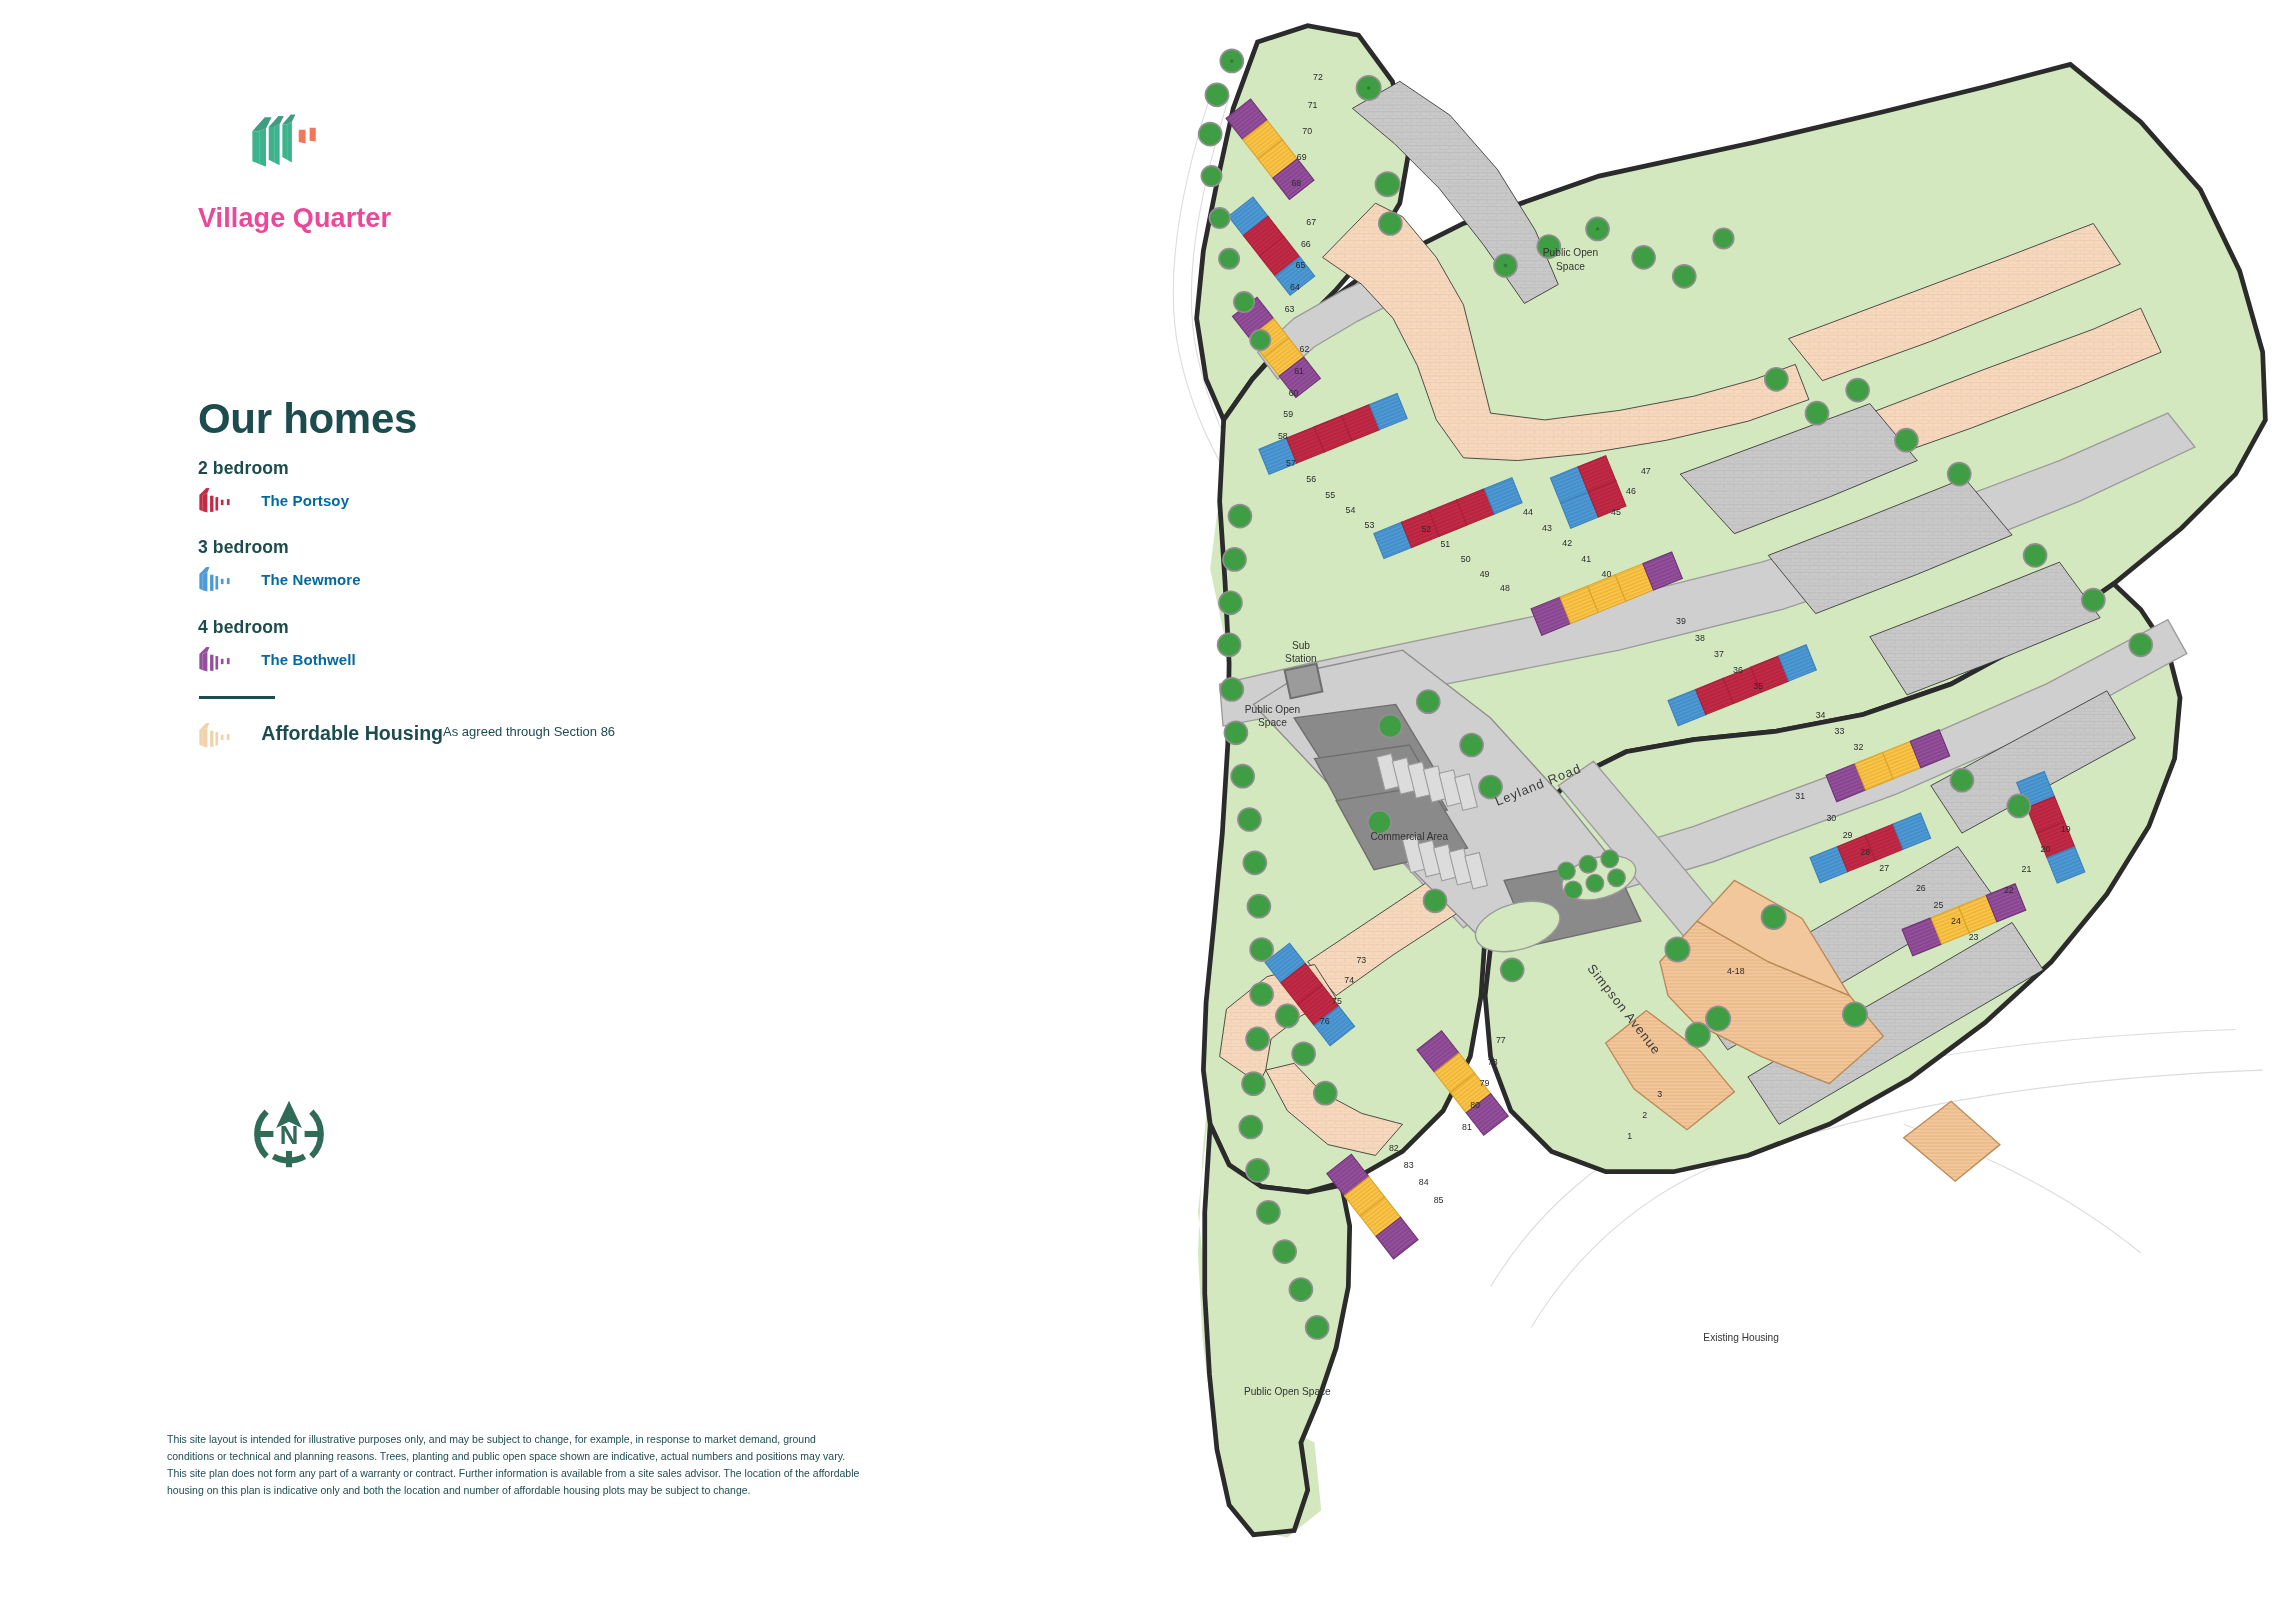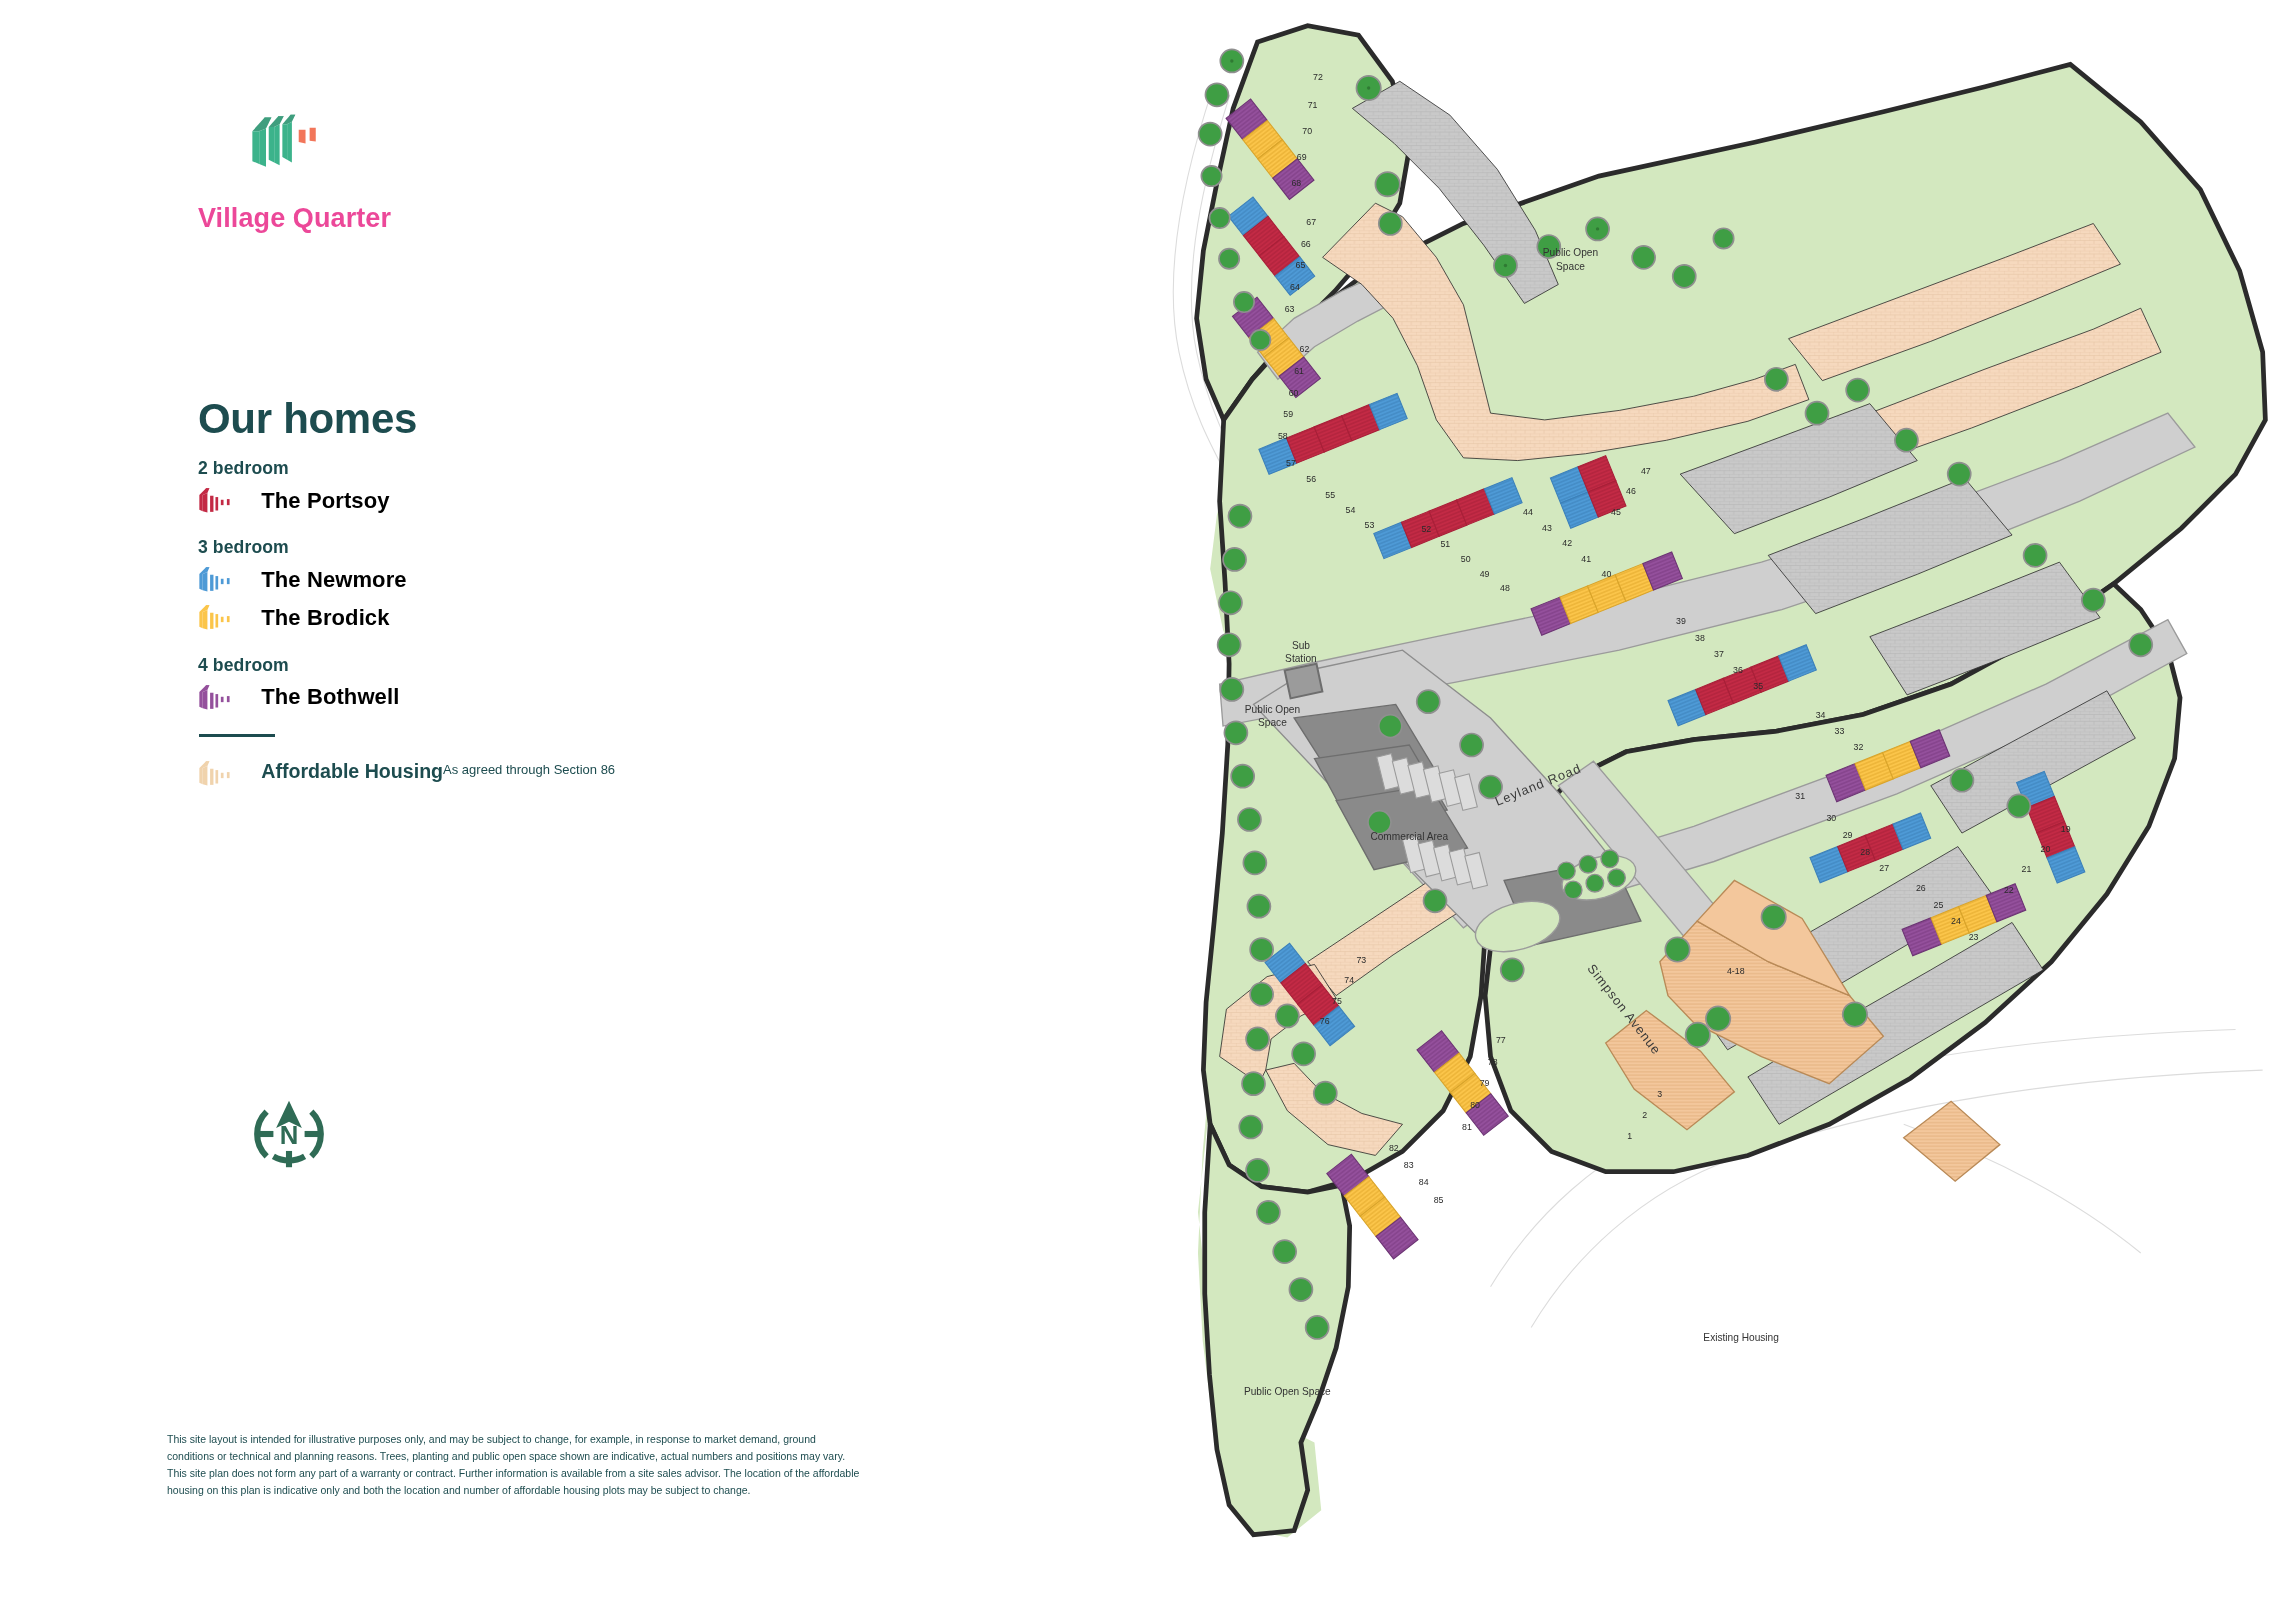--- a/index.html
+++ b/index.html
@@ -28,21 +28,21 @@
   }
 
   .legend{position:absolute;left:198px;top:458px;width:610px;}
   .bed-head{
     font-size:17.6px;font-weight:700;color:#1d4c4f;margin:0 0 2.7px 0;
     letter-spacing:0.1px;
   }
   .bed-group{margin-bottom:17.6px;}
   .legend-row{display:flex;align-items:center;height:38px;}
   .legend-icon{width:43px;height:27px;margin-right:20.3px;flex:0 0 43px;}
-  .legend-label{font-size:22px;font-weight:700;color:#000000;letter-spacing:0.1px;text-align:center;}
+  .legend-label{font-size:15px;font-weight:700;color:#0369a1;letter-spacing:0.1px;text-align:center;}
 
   .legend-divider{
     width:76px;height:2.7px;background:#1d4c4f;margin:15px 0 23px 1.4px;
   }
   .aff-row{display:flex;align-items:flex-start;}
   .aff-text{display:flex;flex-direction:row;justify-content:center;}
   .aff-title{font-size:19.6px;font-weight:700;color:#1d4c4f;}
   .aff-sub{font-size:13px;font-weight:400;color:#1d4c4f;margin-top:2.7px;}
 
   .compass{position:absolute;left:249px;top:1094px;width:80px;height:80px;}
@@ -119,35 +119,20 @@
               <polygon points="2,12 7,12 7,36 2,34" fill="#4e9ad6"></polygon>
               <polygon points="7,12 7,36 14,38 14,9" fill="#4e9ad6"></polygon>
               <polygon points="12,2 17,2 14,9 7,12" fill="#4e9ad6"></polygon>
               <rect x="18" y="13" width="5" height="24" fill="#4e9ad6"></rect>
               <rect x="26" y="15" width="4" height="20" fill="#4e9ad6"></rect>
               <rect x="34" y="19" width="4" height="8" fill="#4e9ad6"></rect>
               <rect x="43" y="18" width="4" height="9" fill="#4e9ad6"></rect>
             </svg>
           </span>
           <span class="legend-label">The Newmore</span>
-        </div>
-        <div class="legend-row">
-          <span class="legend-icon">
-            <svg viewBox="0 0 64 40" xmlns="http://www.w3.org/2000/svg">
-              <polygon points="2,12 12,2 17,2 7,12" fill="#fbc54a"></polygon>
-              <polygon points="2,12 7,12 7,36 2,34" fill="#fbc54a"></polygon>
-              <polygon points="7,12 7,36 14,38 14,9" fill="#fbc54a"></polygon>
-              <polygon points="12,2 17,2 14,9 7,12" fill="#fbc54a"></polygon>
-              <rect x="18" y="13" width="5" height="24" fill="#fbc54a"></rect>
-              <rect x="26" y="15" width="4" height="20" fill="#fbc54a"></rect>
-              <rect x="34" y="19" width="4" height="8" fill="#fbc54a"></rect>
-              <rect x="43" y="18" width="4" height="9" fill="#fbc54a"></rect>
-            </svg>
-          </span>
-          <span class="legend-label">The Brodick</span>
         </div>
       </div>
 
       <div class="bed-group">
         <div class="bed-head">4 bedroom</div>
         <div class="legend-row">
           <span class="legend-icon">
             <svg viewBox="0 0 64 40" xmlns="http://www.w3.org/2000/svg">
               <polygon points="2,12 12,2 17,2 7,12" fill="#94509c"></polygon>
               <polygon points="2,12 7,12 7,36 2,34" fill="#94509c"></polygon>

